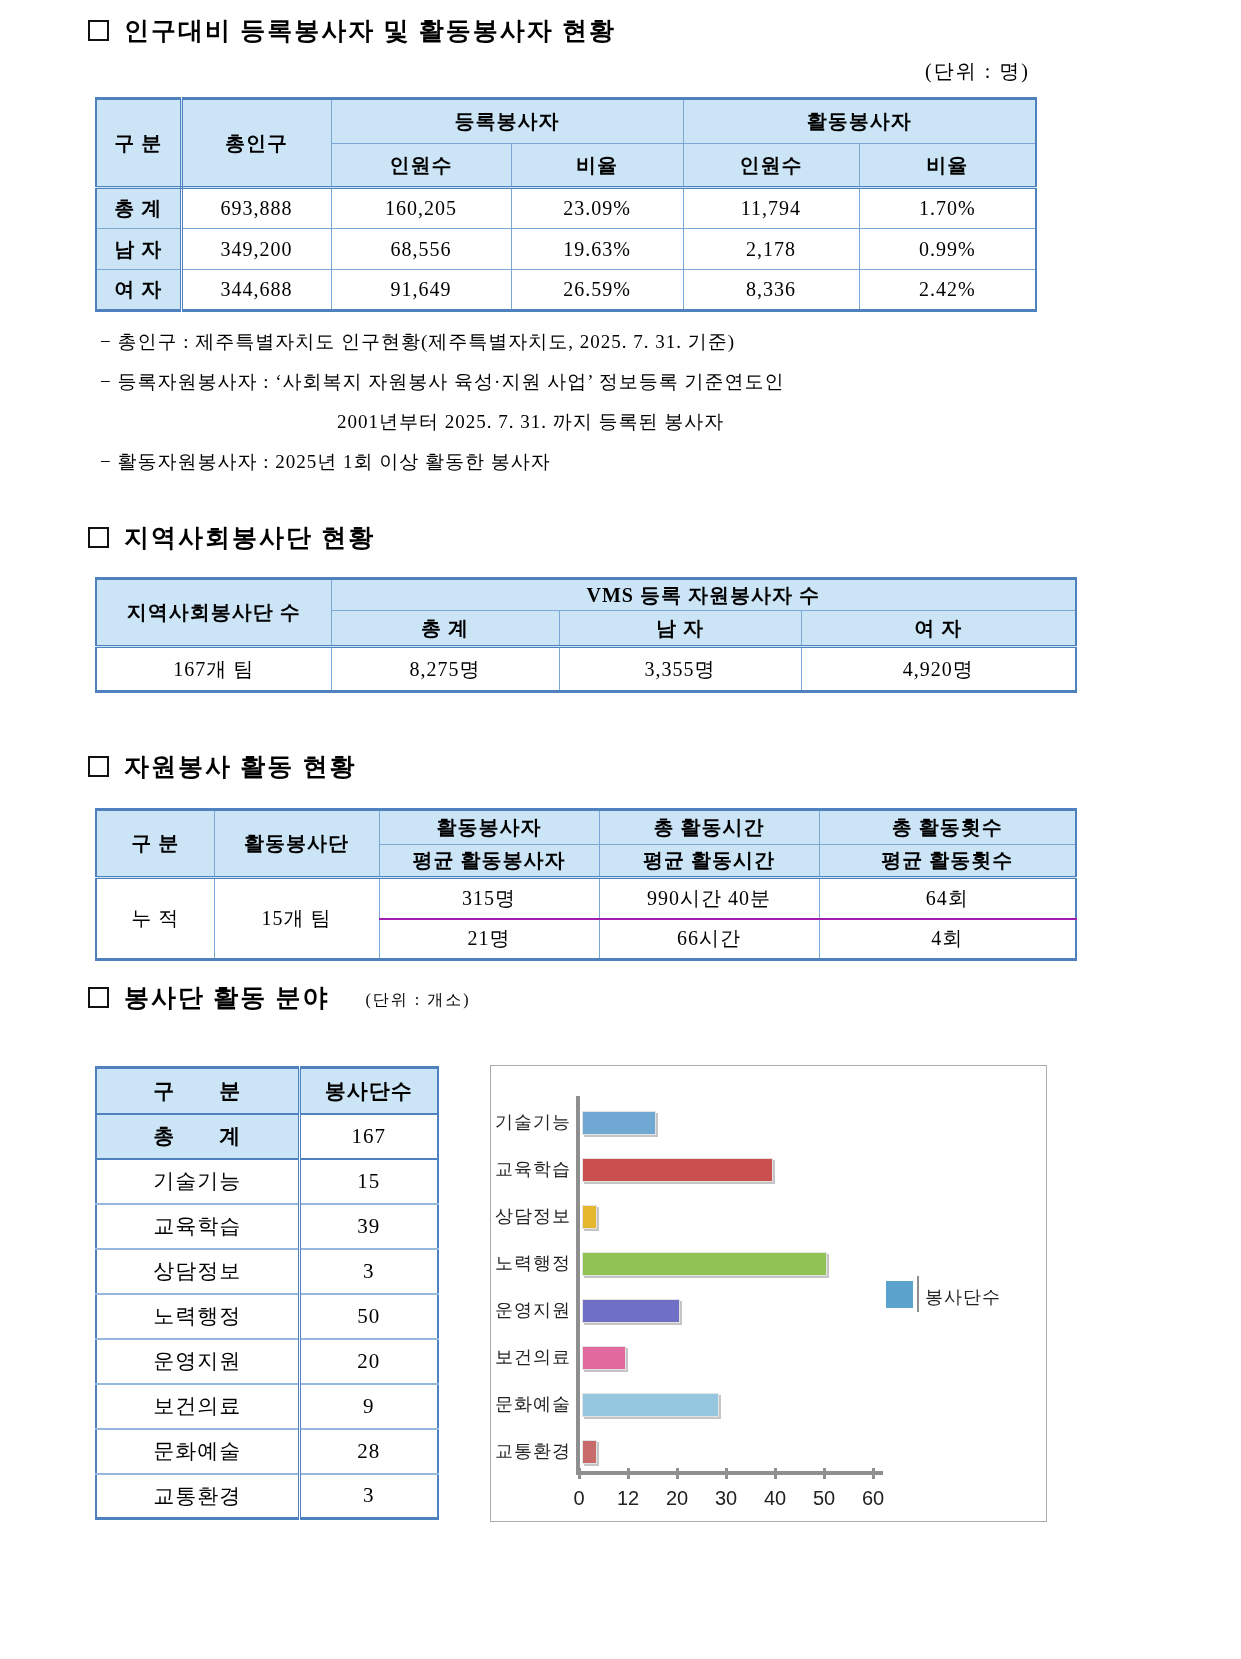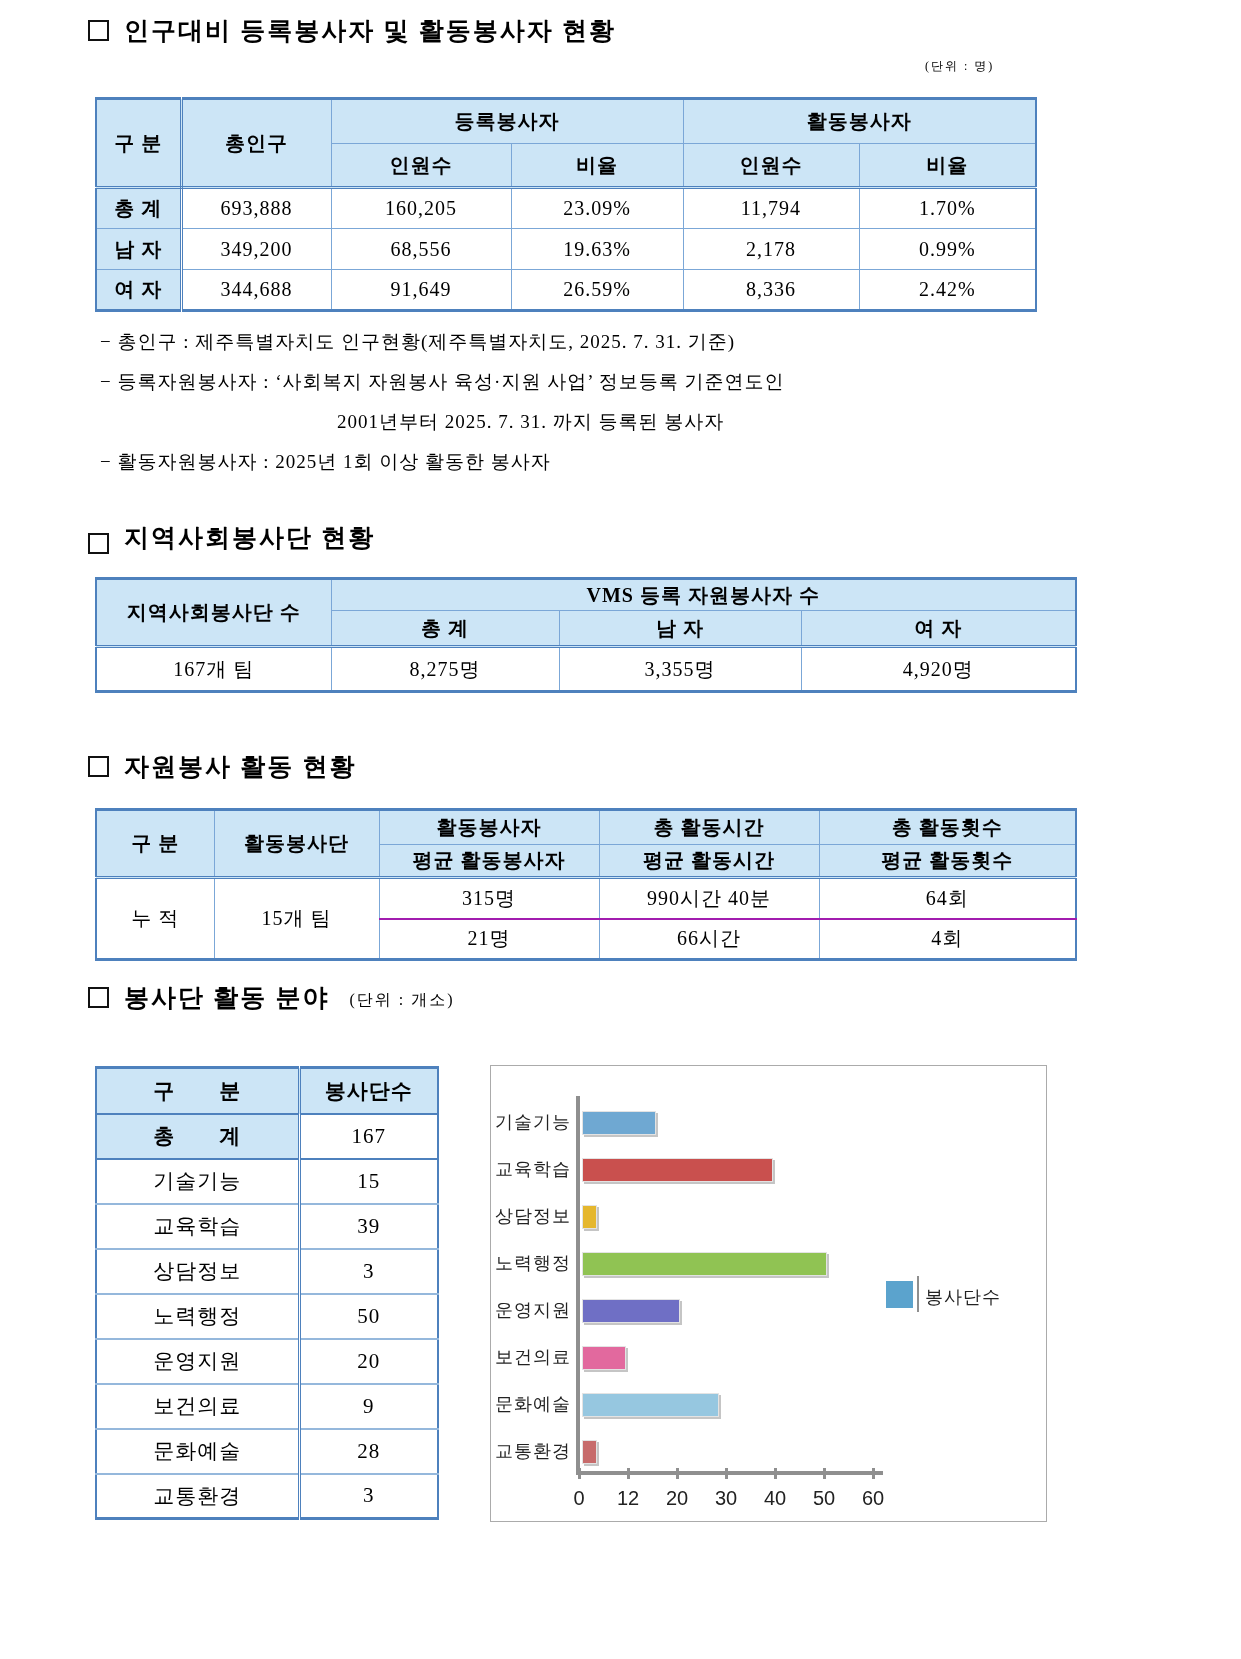--- a/index.html
+++ b/index.html
@@ -6,22 +6,22 @@
   .page {
     position:relative; width:1241px; height:1659px; background:#ffffff;
     font-family:"Liberation Serif","DejaVu Serif",serif; color:#000;
     overflow:hidden;
   }
   .abs { position:absolute; }
 
   
   .sec-title { display:flex; align-items:center; font-size:25px; font-weight:bold; letter-spacing:2px; }
   .marker { width:17px; height:17px; border:2px solid #111; margin-right:15px; flex:0 0 auto; }
-  .unit-note { font-size:12px; letter-spacing:2px; font-weight:normal; }
-  .sec-title .unit-inline { font-size:16px; font-weight:normal; letter-spacing:2px; margin-left:20px; padding-top:6px; }
+  .unit-note { font-size:20px; letter-spacing:2px; font-weight:normal; }
+  .sec-title .unit-inline { font-size:16px; font-weight:normal; letter-spacing:2px; margin-left:36px; padding-top:6px; }
 
   
   table.dtable { border-collapse:collapse; table-layout:fixed; background:#fff;
     font-size:20px; letter-spacing:1px;
     border-top:3px solid #4E81BD; border-bottom:3px solid #4E81BD;
     border-left:2px solid #4E81BD; border-right:2px solid #4E81BD; }
   table.dtable th, table.dtable td { border:1px solid #7BA7D7; padding:0 4px; text-align:center; vertical-align:middle; font-weight:normal; }
   table.dtable .hdr { background:#CCE5F6; font-weight:bold; }
   table.dtable .hbot { border-bottom:3px double #4E81BD; }
   table.dtable .dbl-r { border-right:3px double #4E81BD; }
@@ -116,21 +116,21 @@
     </tbody>
   </table>
 
   <div class="notes abs" style="left:100px; top:322px;">
     <div class="note-line">− 총인구 : 제주특별자치도 인구현황(제주특별자치도, 2025. 7. 31. 기준)</div>
     <div class="note-line">− 등록자원봉사자 : ‘사회복지 자원봉사 육성·지원 사업’ 정보등록 기준연도인</div>
     <div class="note-line indent">2001년부터 2025. 7. 31. 까지 등록된 봉사자</div>
     <div class="note-line">− 활동자원봉사자 : 2025년 1회 이상 활동한 봉사자</div>
   </div>
 
-  <div class="sec-title abs" style="left:88px; top:521px;align-items:flex-end;">
+  <div class="sec-title abs" style="left:88px; top:521px;">
     <span class="marker"></span>
     <span>지역사회봉사단 현황</span>
   </div>
 
   <table class="dtable abs" style="left:95px; top:577px; width:980px;">
     <colgroup>
       <col style="width:235px">
         <col style="width:228px">
         <col style="width:242px">
         <col style="width:275px">

